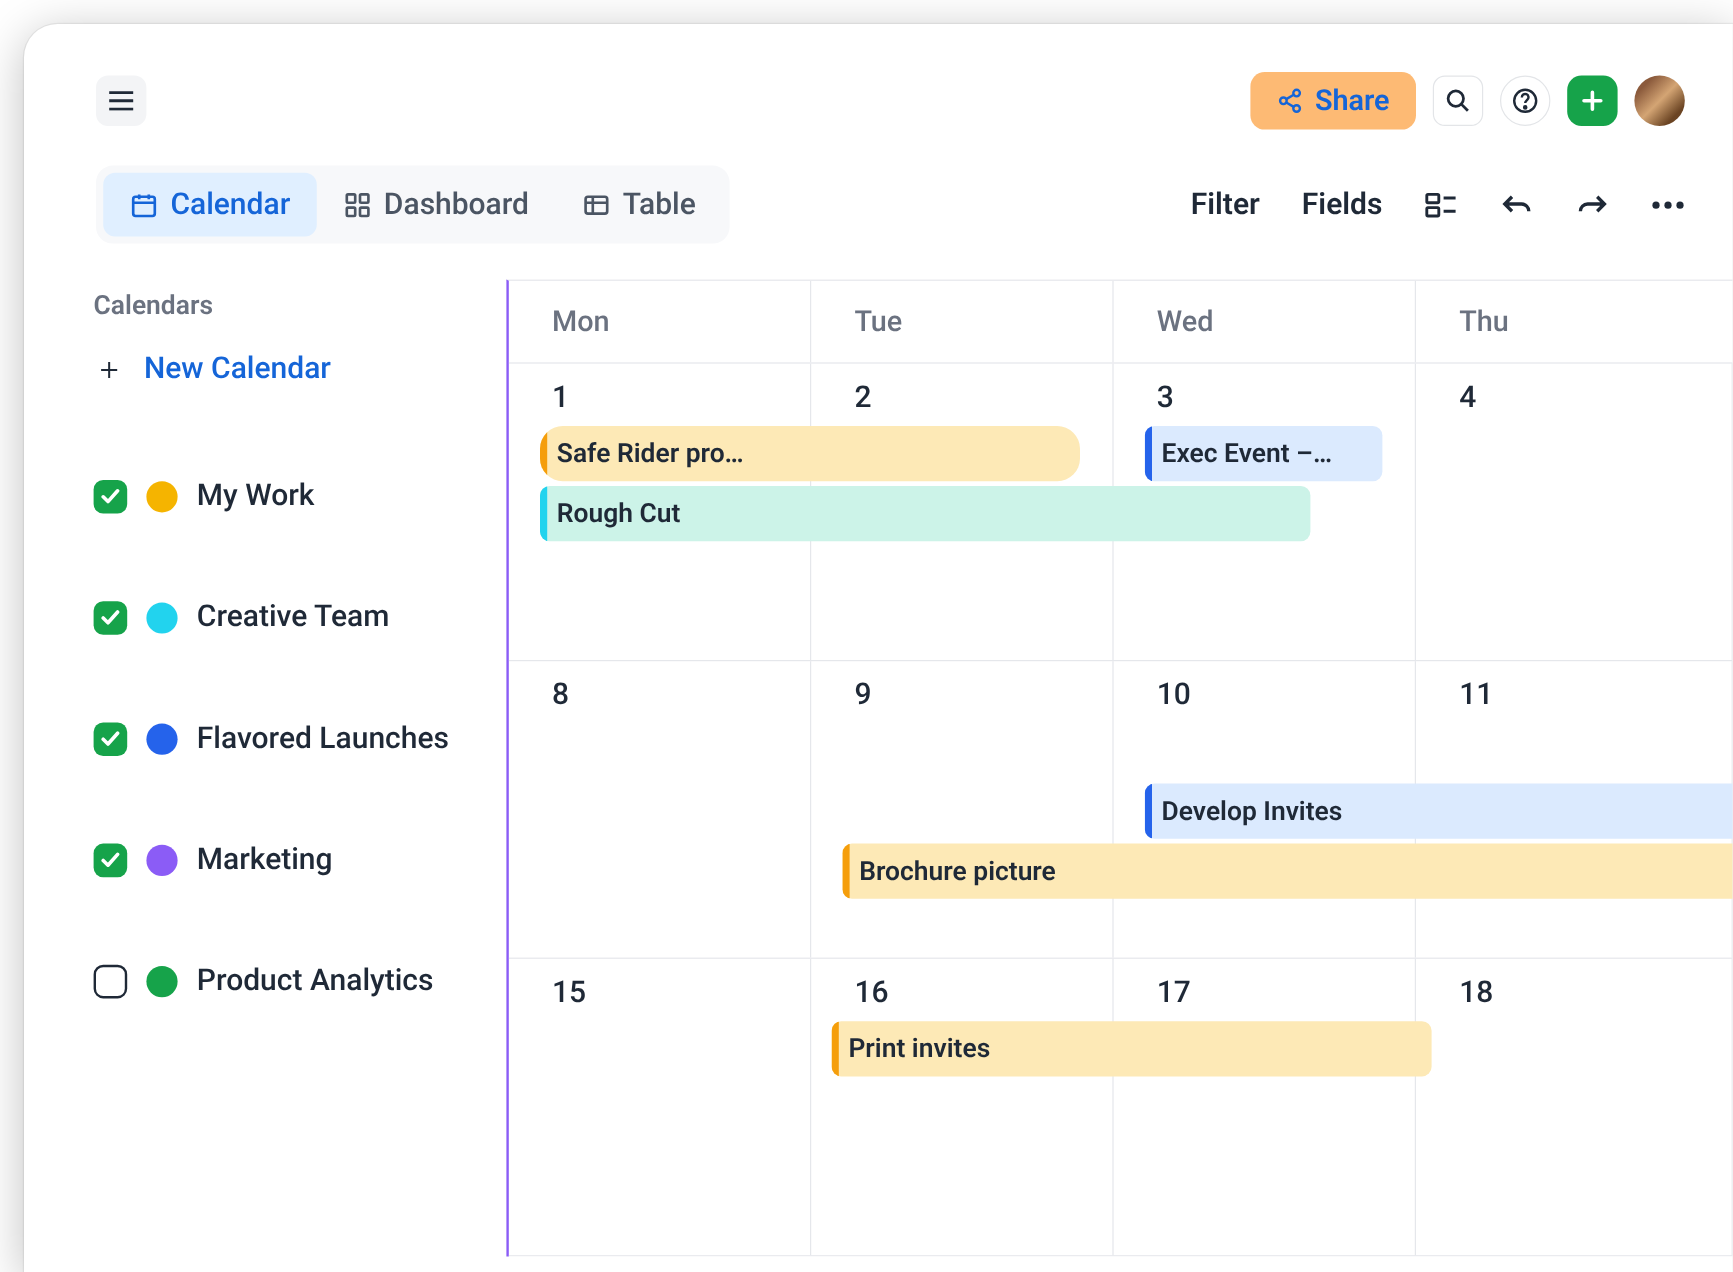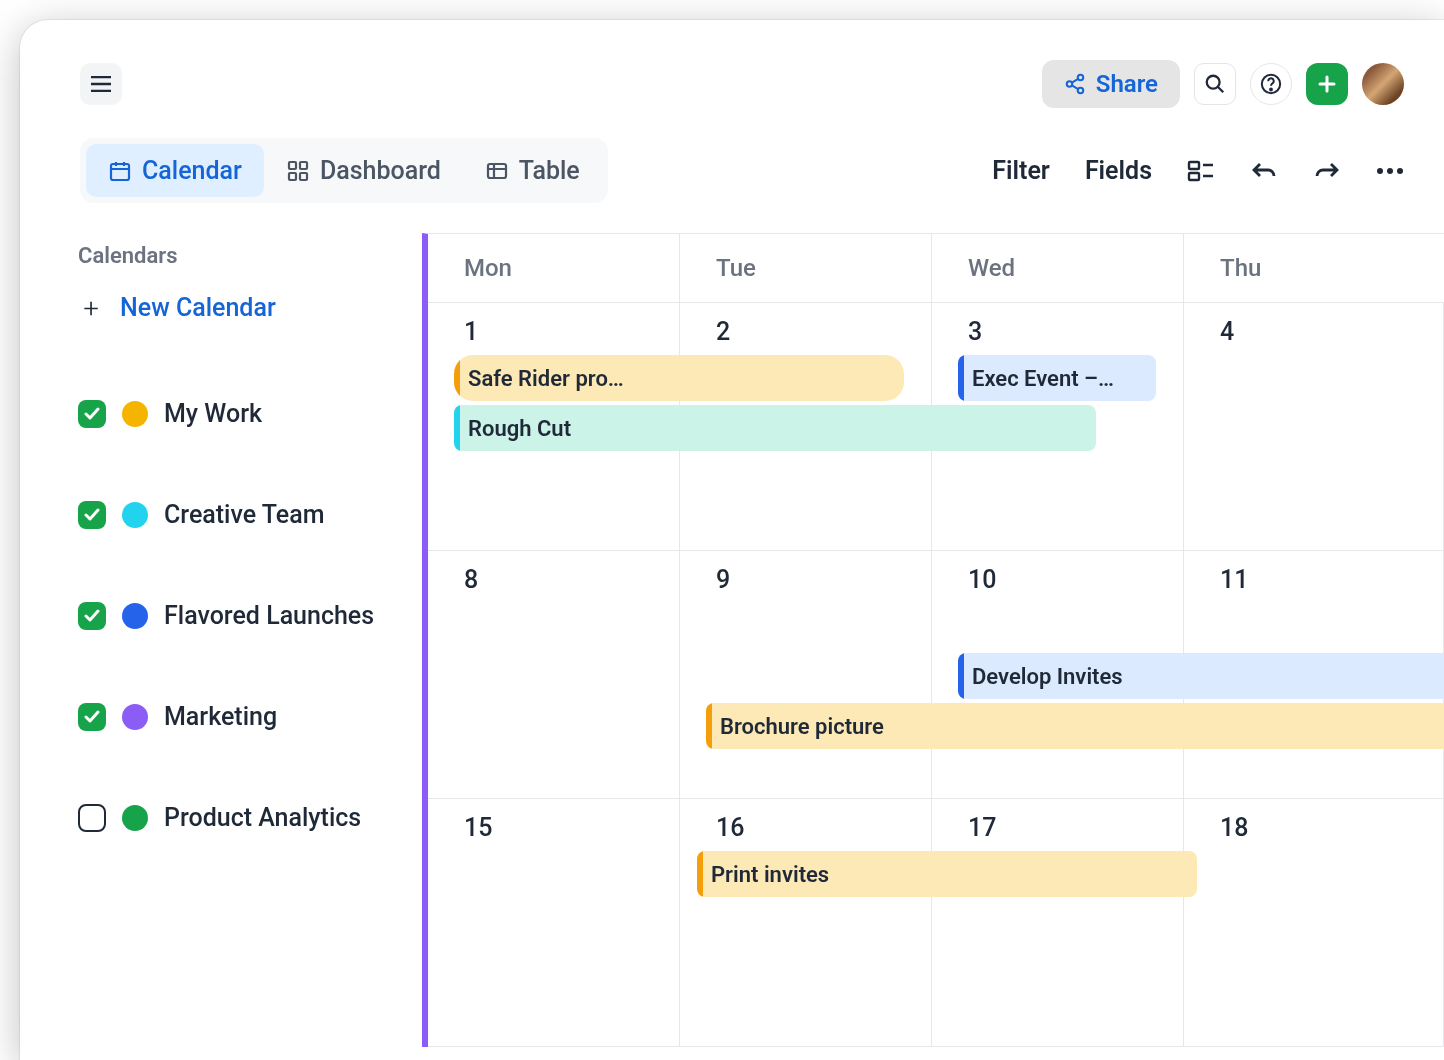--- a/index.html
+++ b/index.html
@@ -31,21 +31,21 @@
 .hamburger {
   width: 42px; height: 42px;
   border-radius: 10px;
   background: #f3f4f6;
   display: flex; align-items: center; justify-content: center;
   cursor: pointer;
 }
 .top-actions { display: flex; align-items: center; gap: 14px; }
 .share-btn {
   display: flex; align-items: center; gap: 10px;
-  background: #e5e5e5;
+  background: #fdba74;
   color: #1565d8;
   font-size: 24px;
   font-weight: 600;
   padding: 10px 22px;
   border-radius: 12px;
   cursor: pointer;
 }
 .icon-btn {
   width: 42px; height: 42px;
   border-radius: 10px;
@@ -116,21 +116,21 @@
   display: flex; align-items: center; justify-content: center;
   flex-shrink: 0;
 }
 .checkbox.checked { background: #16a34a; }
 .checkbox.unchecked { background: #fff; border: 2.5px solid #1f2937; }
 .color-dot { width: 26px; height: 26px; border-radius: 50%; flex-shrink: 0; }
 .cal-label { font-size: 25px; font-weight: 500; color: #1f2937; }
 
 .calendar {
   flex: 1;
-  border-left: 6px solid #8b5cf6;
+  border-left: 2px solid #8b5cf6;
   border-top: 1px solid #e5e7eb;
   overflow: hidden;
 }
 .cal-header {
   display: grid;
   grid-template-columns: 252px 252px 252px 1fr;
   border-bottom: 1px solid #e5e7eb;
 }
 .cal-header-cell {
   padding: 20px 0 20px 36px;

